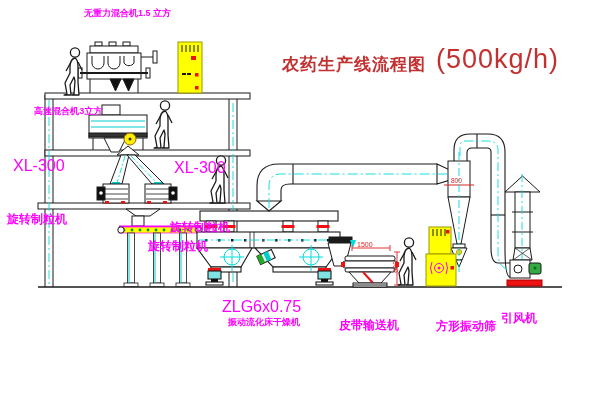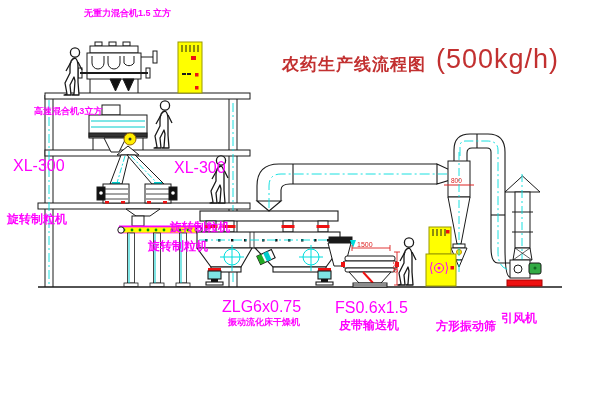--- a/index.html
+++ b/index.html
@@ -302,21 +302,20 @@
 
   <div class="lbl mag t-xl300" style="left:174px;top:160px;">XL-300</div>
   <div class="lbl mag t-xs" style="left:170px;top:193px;">旋转制粒机</div>
 
   <div class="lbl mag t-xs" style="left:148px;top:212px;">旋转制粒机</div>
 
   <div class="lbl mag t-sm" style="left:228px;top:289px;margin-top:29px;">振动流化床干燥机</div>
   <div class="lbl mag t-model" style="left:222px;top:299px;">ZLG6x0.75</div>
 
   <div class="lbl mag t-xs" style="left:339px;top:291px;">皮带输送机</div>
-  <div class="lbl mag t-model" style="left:335px;top:300px;">FS0.6x1.5</div>
 
   <div class="lbl mag t-xs" style="left:436px;top:292px;">方形振动筛</div>
   <div class="lbl mag t-xs" style="left:501px;top:284px;">引风机</div>
 
   <div class="lbl dim" style="left:357px;top:241px;font-size:7px;">1500</div>
   <div class="lbl dim" style="left:399px;top:261px;font-size:7px;transform:rotate(90deg);transform-origin:left top;">900</div>
   <div class="lbl dim" style="left:451px;top:178px;font-size:6.5px;">800</div>
 
 </div>
 

